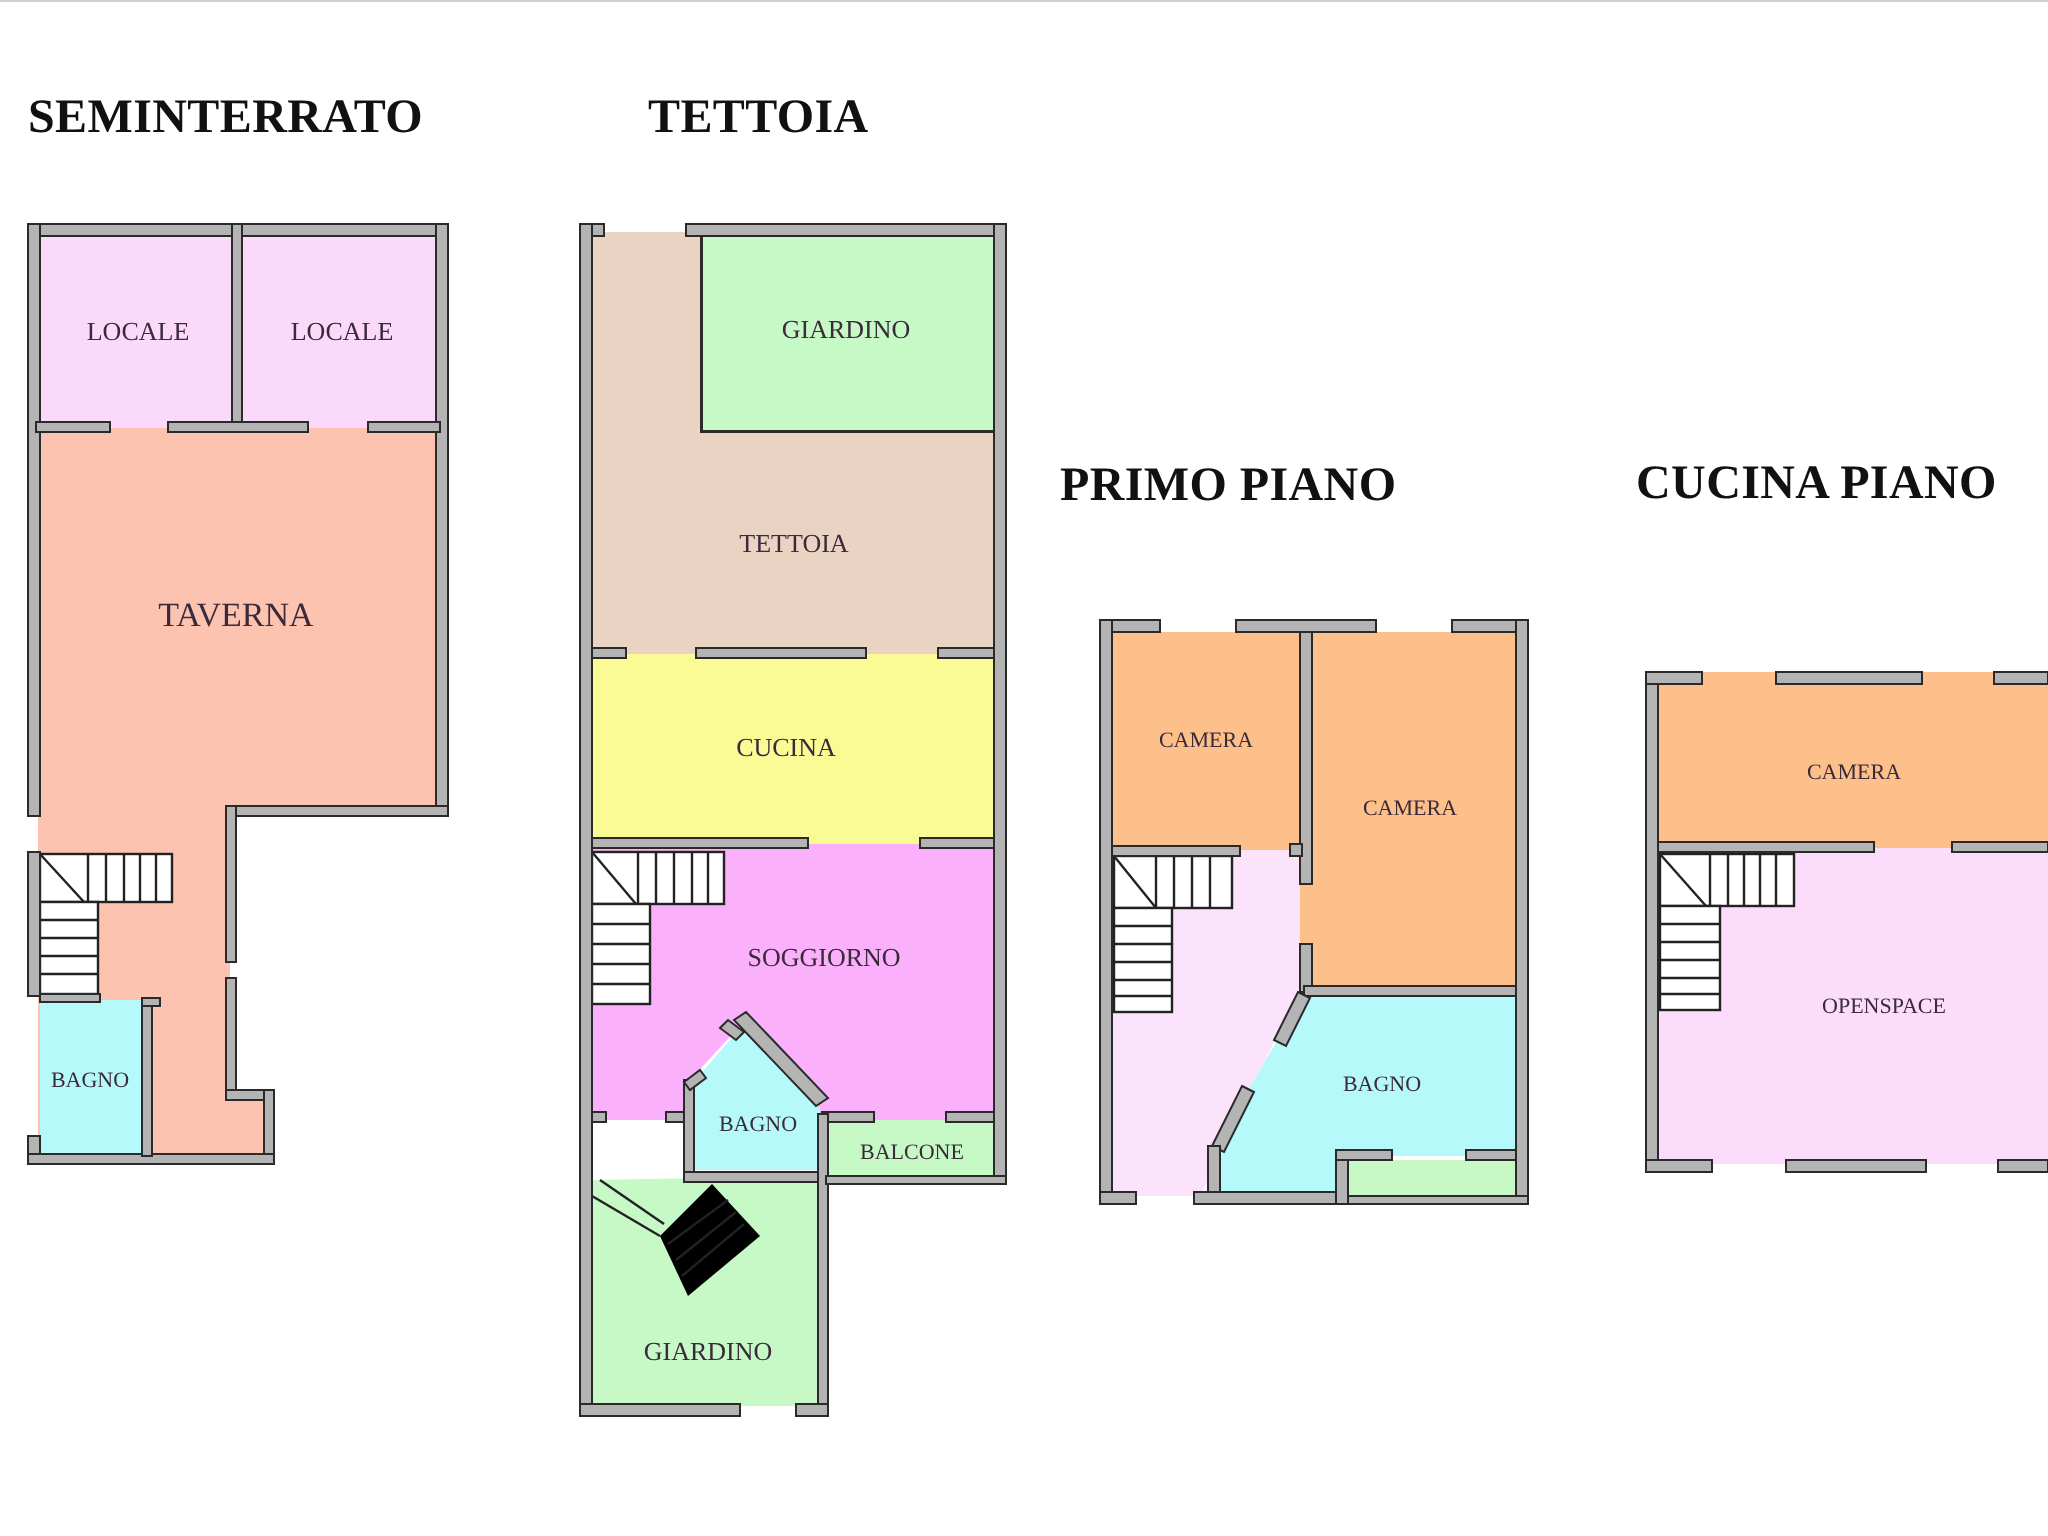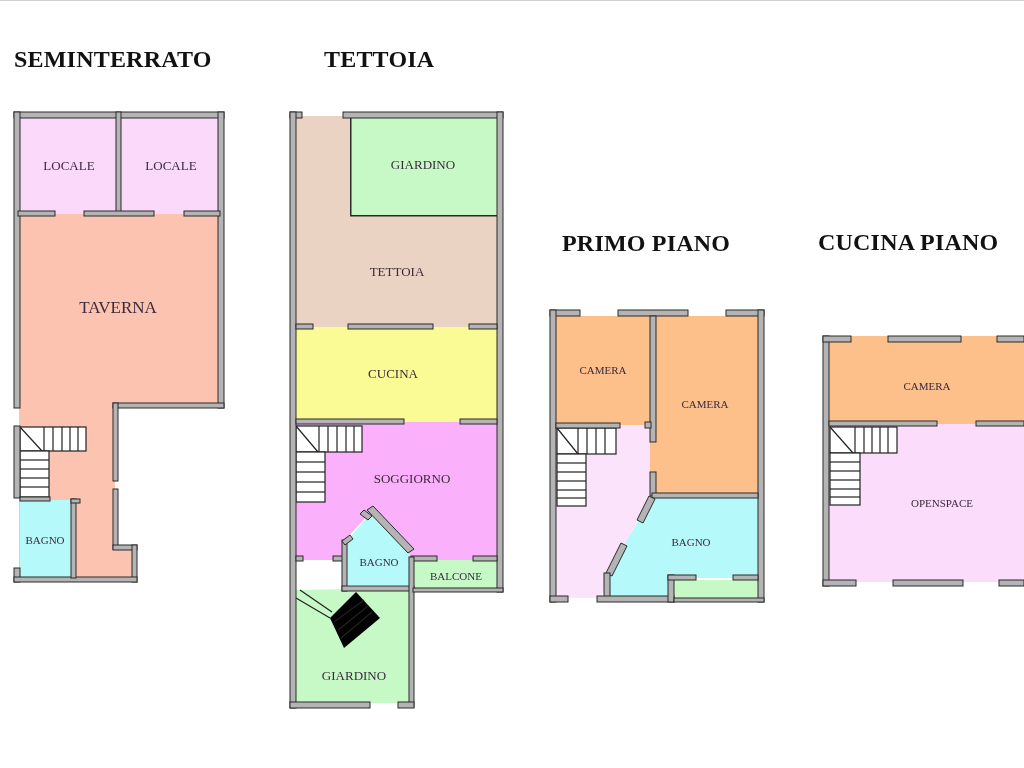--- a/index.html
+++ b/index.html
@@ -13,21 +13,21 @@
   .wall{fill:#b4b4b4;stroke:#2a2a2a;stroke-width:1;}
   .stair line,.stair rect,.stair polyline{stroke:#222;stroke-width:1.2;fill:#fff;}
 </style>
 </head>
 <body>
 
 <div class="topline"></div>
 
 <div class="title" style="left:14px;top:46px;">SEMINTERRATO</div>
 <div class="title" style="left:324px;top:46px;">TETTOIA</div>
-<div class="title" style="left:562px;top:230px;text-align:center;">PRIMO PIANO</div>
+<div class="title" style="left:530px;top:230px;text-align:center;">PRIMO PIANO</div>
 <div class="title" style="left:818px;top:229px;">CUCINA PIANO</div>
 
 <svg width="1024" height="768" viewBox="0 0 1024 768">
 
   <g>
     <rect class="rf" x="19" y="118" width="100" height="96" fill="#fbd9fb"></rect>
     <rect class="rf" x="121" y="118" width="99" height="96" fill="#fbd9fb"></rect>
     <polygon class="rf" points="19,214 220,214 220,406 115,406 115,548 133,548 133,578 19,578" fill="#fcc3b0"></polygon>
     <rect class="rf" x="20" y="500" width="55" height="77" fill="#b6f9fb"></rect>
 

